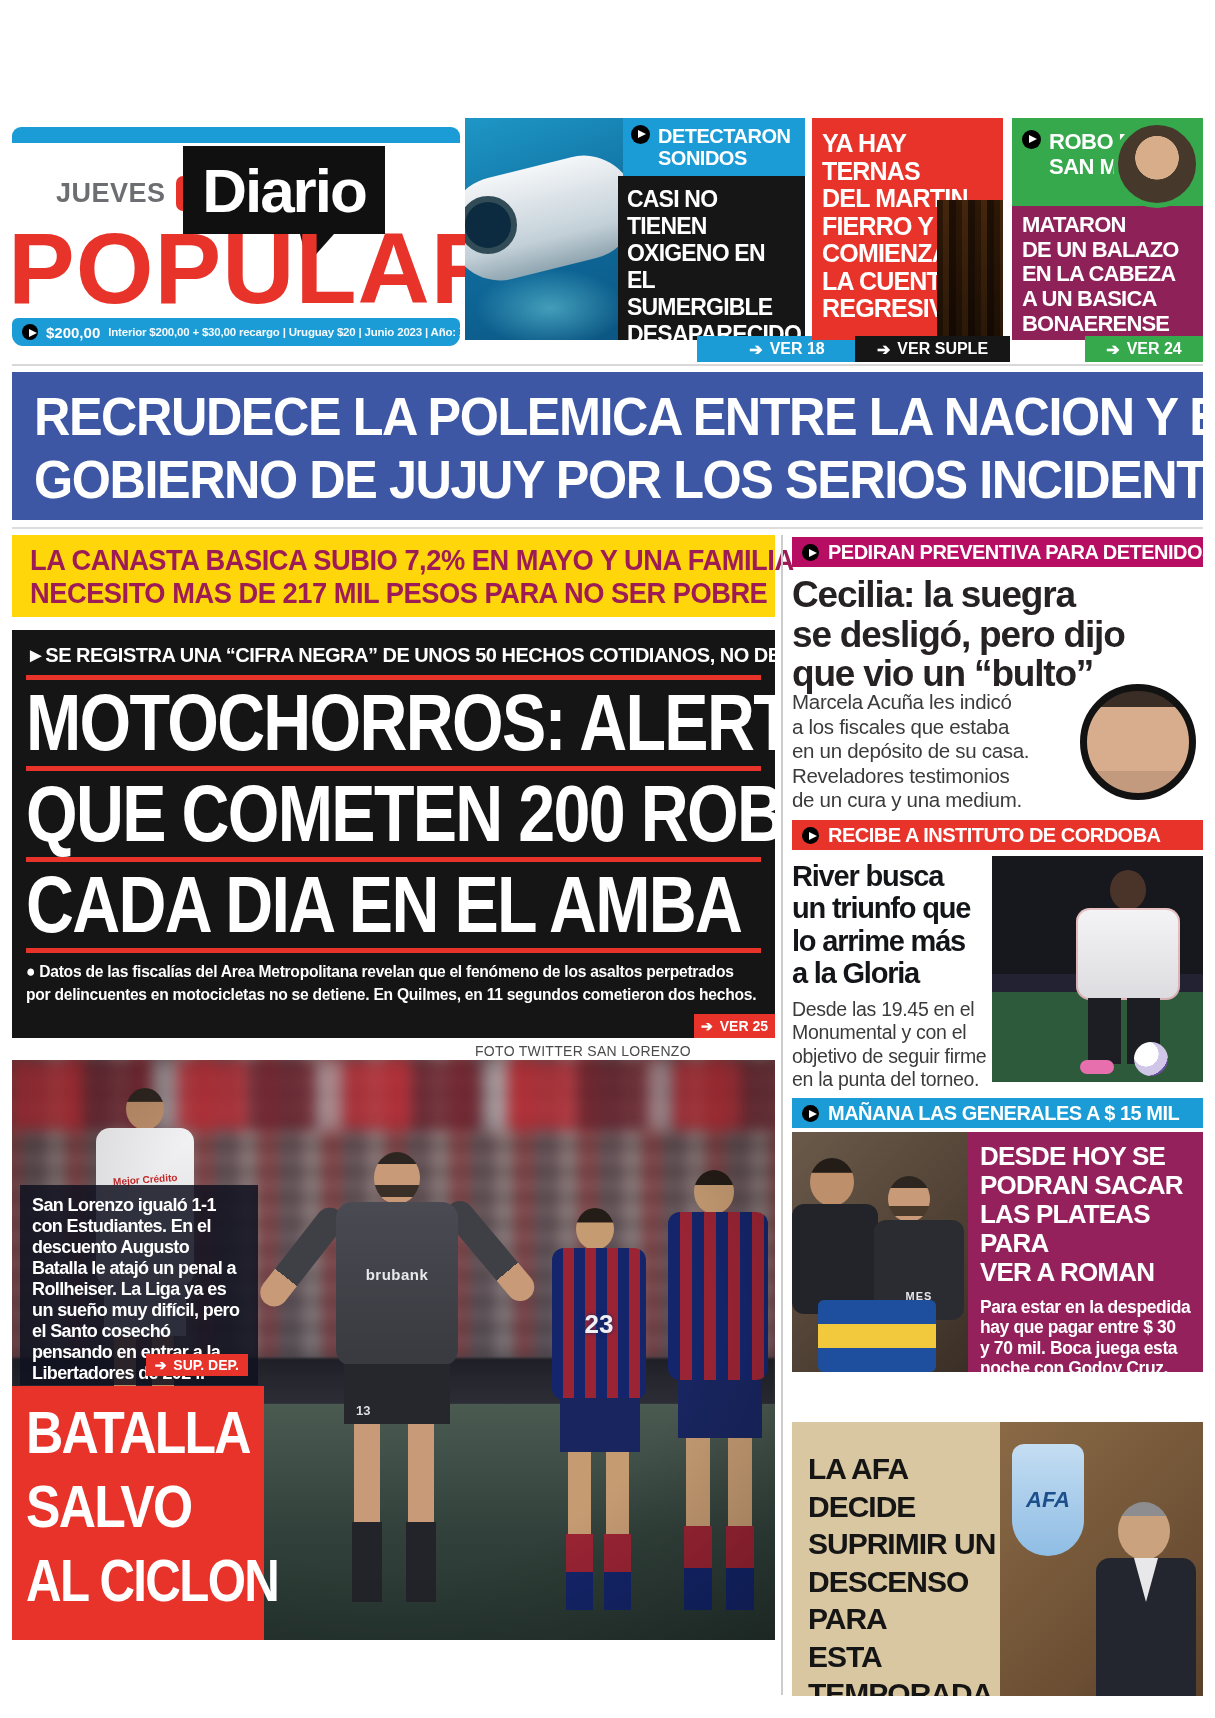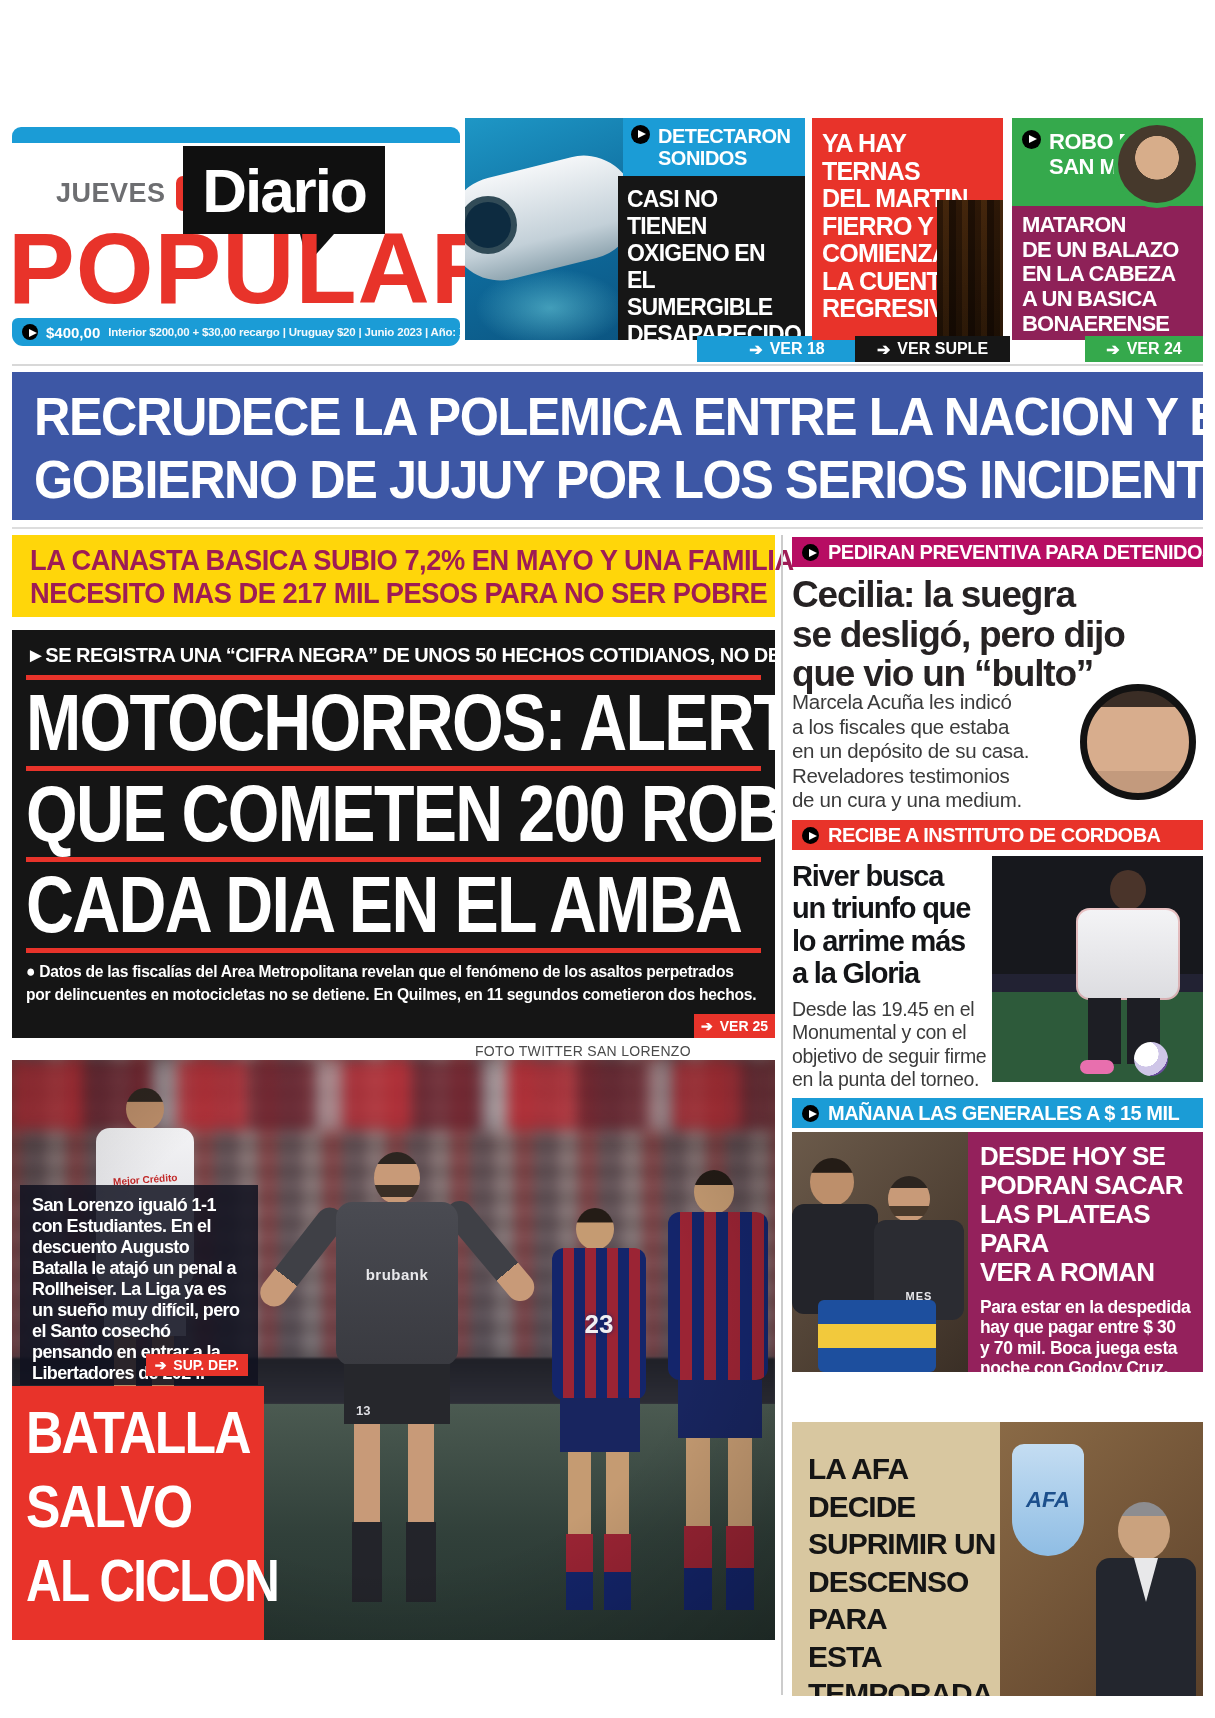--- a/index.html
+++ b/index.html
@@ -34,21 +34,21 @@
 
   <div class="abs" style="left:183px;top:146px;width:202px;height:88px;background:#101010;display:flex;align-items:center;justify-content:center;">
     <span class="b white" style="font-size:62px;letter-spacing:-2px;">Diario</span>
   </div>
   <div class="abs" style="left:300px;top:234px;width:34px;height:30px;background:#101010;clip-path:polygon(0 0,100% 0,22% 100%);"></div>
 
   <div class="abs b nw" style="left:8px;top:218px;font-size:100px;color:#e8332a;letter-spacing:1px;line-height:1;">POPULAR</div>
 
   <div class="abs" style="left:12px;top:318px;width:448px;height:28px;background:#1b9cd6;border-radius:6px 6px 11px 11px;display:flex;align-items:center;gap:8px;padding:0 10px;box-sizing:border-box;">
     <span class="play" style="width:16px;height:16px;"></span>
-    <span class="b white nw" style="font-size:15px;">$400,00</span>
+    <span class="b white nw" style="font-size:15px;">$200,00</span>
     <span class="b white nw" style="font-size:11.5px;letter-spacing:-0.2px;opacity:.95;">Interior $200,00 + $30,00 recargo | Uruguay $20 | Junio 2023 | Año: XLIX | Nº: 17.666</span>
   </div>
 
   <div class="abs" style="left:465px;top:118px;width:340px;height:222px;background:linear-gradient(160deg,#1e97c6,#0e6a9b 45%,#0a4a74);overflow:hidden;">
     <div class="figure-part" style="left:-18px;top:48px;width:190px;height:104px;border-radius:52px;transform:rotate(-14deg);background:linear-gradient(180deg,#f4f6f8,#c3d0d8 70%,#8fa5b0);"></div>
     <div class="figure-part" style="left:-6px;top:78px;width:46px;height:46px;border-radius:50%;background:#0d2b40;border:6px solid #314b57;"></div>
     <div class="figure-part" style="left:10px;top:150px;width:150px;height:80px;background:radial-gradient(ellipse,rgba(120,220,230,.5),transparent 70%);"></div>
   </div>
   <div class="abs" style="left:618px;top:176px;width:187px;height:164px;background:#161616;padding:10px 9px;box-sizing:border-box;">
     <div class="b white pre" style="font-size:23px;line-height:1.17;letter-spacing:-0.8px;">CASI NO TIENEN

